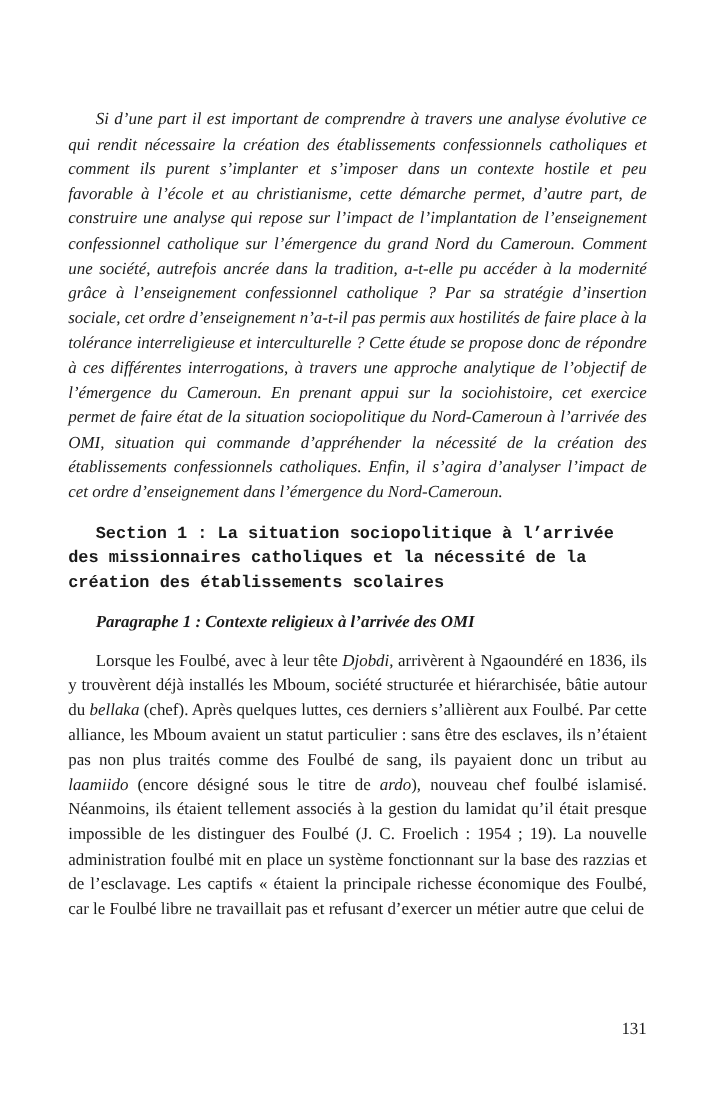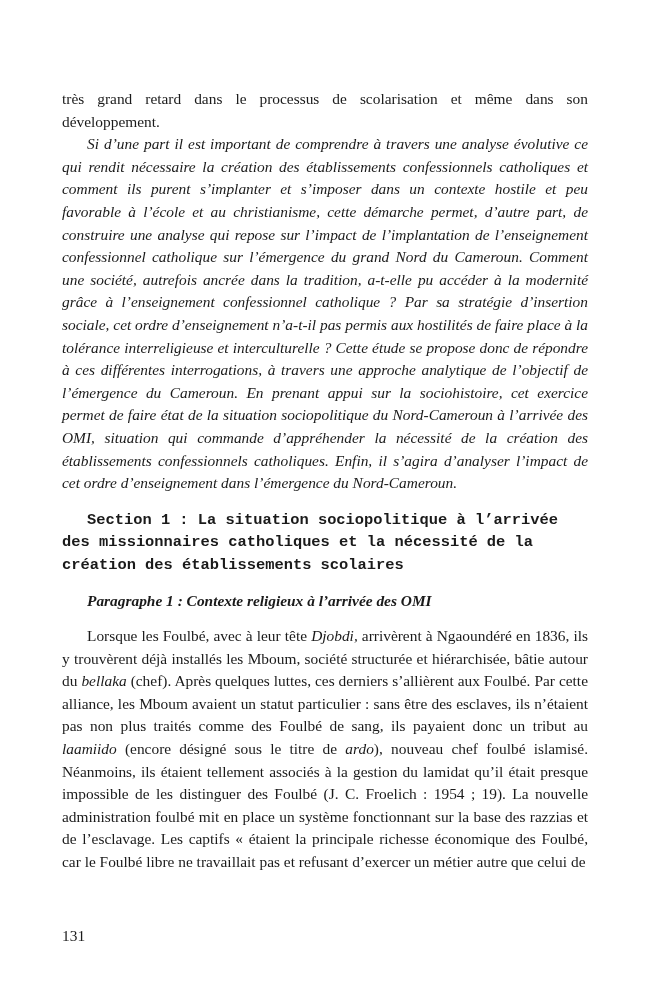--- a/index.html
+++ b/index.html
@@ -71,32 +71,31 @@
 
   em, .ital {
     font-style: italic;
   }
 
   .folio {
     position: absolute;
     left: 62px;
     top: 925px;
     width: 526px;
-    text-align: left;
+    text-align: right;
     font-size: 15.4px;
     line-height: 22.6px;
     color: #1a1a1a;
   }
 </style>
 </head>
 <body>
 
 <div class="page">
 
-  <p class="para">très grand retard dans le processus de scolarisation et même dans son développement.</p>
 
   <p class="para indent gap-before-para">Si d’une part il est important de comprendre à travers une analyse évolutive ce qui rendit nécessaire la création des établissements confessionnels catholiques et comment ils purent s’implanter et s’imposer dans un contexte hostile et peu favorable à l’école et au christianisme, cette démarche permet, d’autre part, de construire une analyse qui repose sur l’impact de l’implantation de l’enseignement confessionnel catholique sur l’émergence du grand Nord du Cameroun. Comment une société, autrefois ancrée dans la tradition, a-t-elle pu accéder à la modernité grâce à l’enseignement confessionnel catholique ? Par sa stratégie d’insertion sociale, cet ordre d’enseignement n’a-t-il pas permis aux hostilités de faire place à la tolérance interreligieuse et interculturelle ? Cette étude se propose donc de répondre à ces différentes interrogations, à travers une approche analytique de l’objectif de l’émergence du Cameroun. En prenant appui sur la sociohistoire, cet exercice permet de faire état de la situation sociopolitique du Nord-Cameroun à l’arrivée des OMI, situation qui commande d’appréhender la nécessité de la création des établissements confessionnels catholiques. Enfin, il s’agira d’analyser l’impact de cet ordre d’enseignement dans l’émergence du Nord-Cameroun.</p>
 
   <h2 class="heading section-heading">Section 1 : La situation sociopolitique à l’arrivée des missionnaires catholiques et la nécessité de la création des établissements scolaires</h2>
 
   <h3 class="heading paragraph-heading">Paragraphe 1 : Contexte religieux à l’arrivée des OMI</h3>
 
   <p class="para indent body-after-heading"><span>Lorsque les Foulbé, avec à leur tête </span><em class="ital">Djobdi,</em><span> arrivèrent à Ngaoundéré en 1836, ils y trouvèrent déjà installés les Mboum, société structurée et hiérarchisée, bâtie autour du </span><em class="ital">bellaka</em><span> (chef). Après quelques luttes, ces derniers s’allièrent aux Foulbé. Par cette alliance, les Mboum avaient un statut particulier : sans être des esclaves, ils n’étaient pas non plus traités comme des Foulbé de sang, ils payaient donc un tribut au </span><em class="ital">laamiido</em><span> (encore désigné sous le titre de </span><em class="ital">ardo</em><span>), nouveau chef foulbé islamisé. Néanmoins, ils étaient tellement associés à la gestion du lamidat qu’il était presque impossible de les distinguer des Foulbé (J. C. Froelich : 1954 ; 19). La nouvelle administration foulbé mit en place un système fonctionnant sur la base des razzias et de l’esclavage. Les captifs « étaient la principale richesse économique des Foulbé, car le Foulbé libre ne travaillait pas et refusant d’exercer un métier autre que celui de</span></p>
 
 </div>

